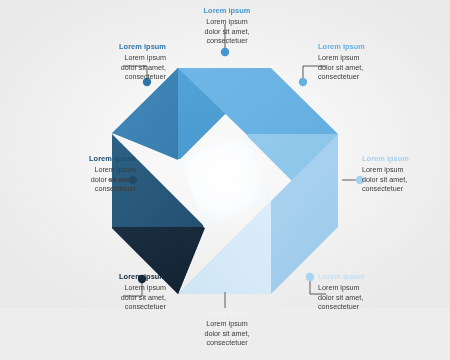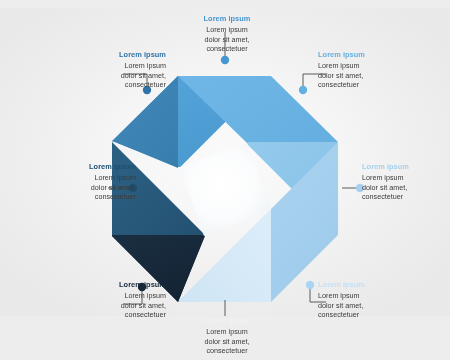--- a/index.html
+++ b/index.html
@@ -17,21 +17,20 @@
   #stage {
     position: relative;
     width: 450px;
     height: 308px;
     background:
       radial-gradient(ellipse 62% 62% at 50% 48%,
         #fafafa 0%,
         #f6f6f6 38%,
         #efefef 68%,
         #e9e9e9 100%);
-    margin-top: 8px;
   }
 
   #diagram {
     position: absolute;
     left: 0;
     top: 0;
     width: 450px;
     height: 360px;
     display: block;
   }

